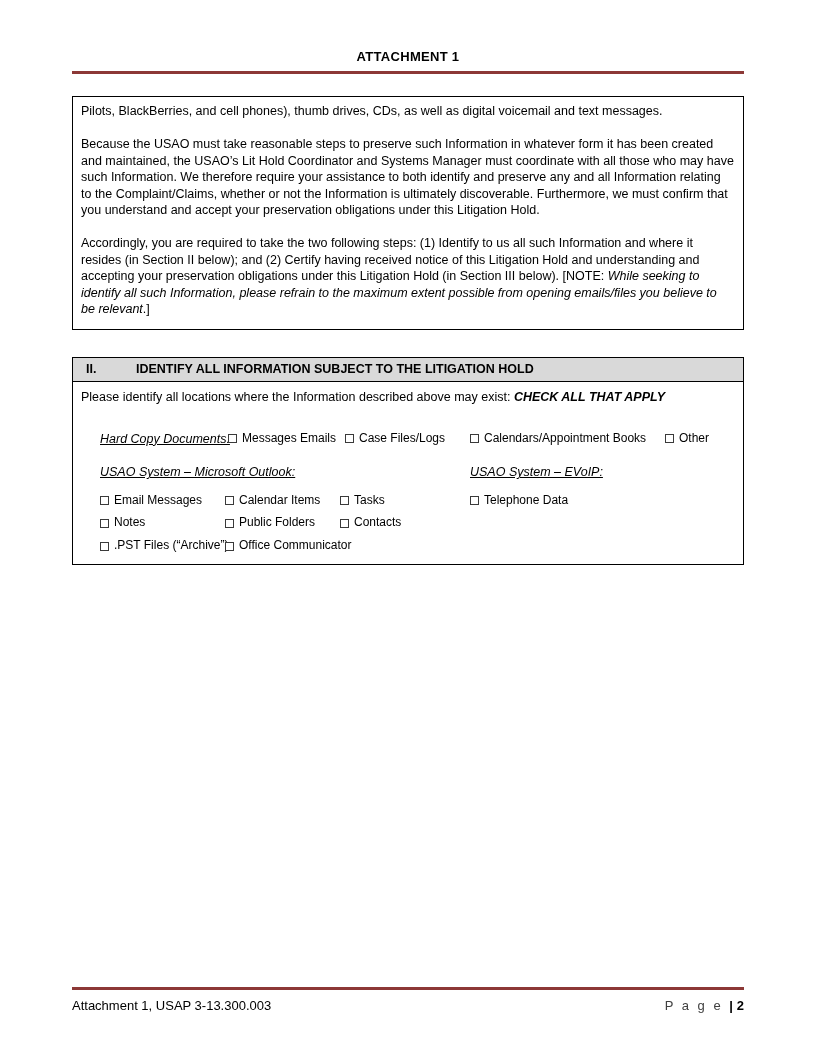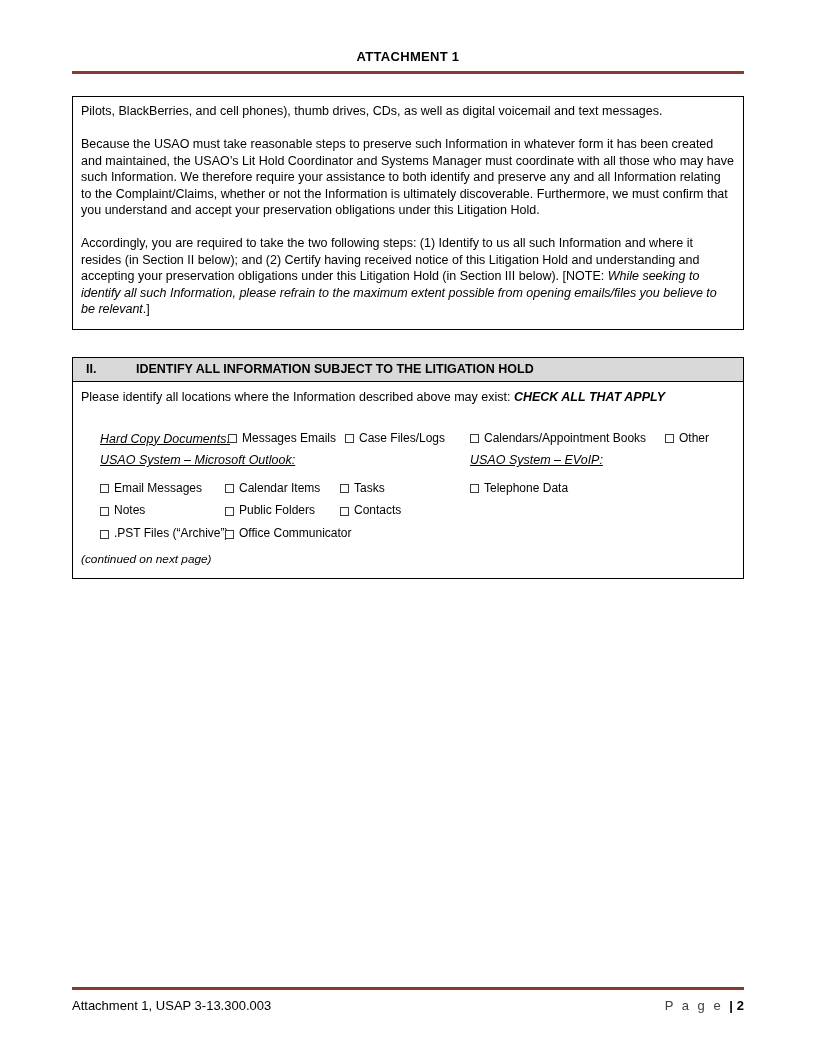--- a/index.html
+++ b/index.html
@@ -36,21 +36,21 @@
   }
   .sec-num { display: inline-block; width: 50px; }
   .sec-body { border-top: 0; padding: 7px 8px 10px 8px; }
   .instruction { margin: 0; }
   .instruction .emph { font-weight: bold; font-style: italic; }
 
   .u-label { font-style: italic; text-decoration: underline; white-space: nowrap; }
 
   .row { white-space: nowrap; }
   .hardcopy-row { display: grid; grid-template-columns: 128px 117px 125px 195px auto; margin-top: 25px; padding-left: 19px; align-items: center; }
-  .syslabels-row { display: grid; grid-template-columns: 370px auto; margin-top: 5px; padding-left: 19px; }
+  .syslabels-row { display: grid; grid-template-columns: 370px auto; margin-top: 17px; padding-left: 19px; }
   .cb-row { display: grid; grid-template-columns: 125px 115px 130px auto; margin-top: 7px; padding-left: 19px; align-items: center; }
   .cb-row.first { margin-top: 12px; }
 
   .chk { display: inline-flex; align-items: center; gap: 5px; cursor: pointer; }
   .cb {
     display: inline-block; width: 9px; height: 9px; flex: 0 0 auto;
     border: 1px solid #3a3a3a; background: #fff;
   }
   .chk-label { font-size: 12px; }
 
@@ -158,21 +158,20 @@
           <span class="chk-label">.PST Files (“Archive”)</span>
         </span>
         <span class="chk">
           <span class="cb"></span>
           <span class="chk-label">Office Communicator</span>
         </span>
         <span></span>
         <span></span>
       </div>
 
-      <div class="continued">(continued on next page)</div>
     </div>
   </div>
 
 </div>
 
 <div class="footer">
   <div class="rule-double footer-rule"></div>
   <div class="footer-row">
     <span>Attachment 1, USAP 3-13.300.003</span>
     <span>

